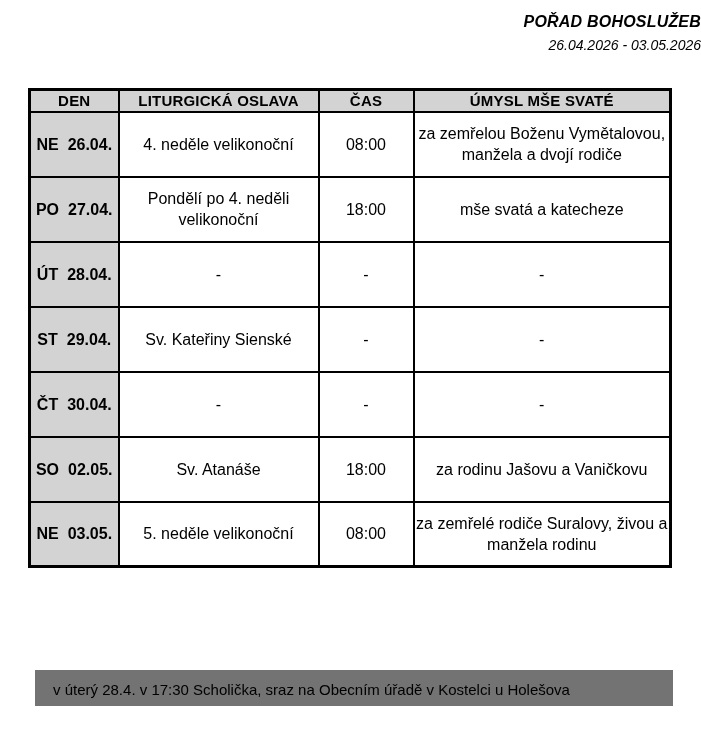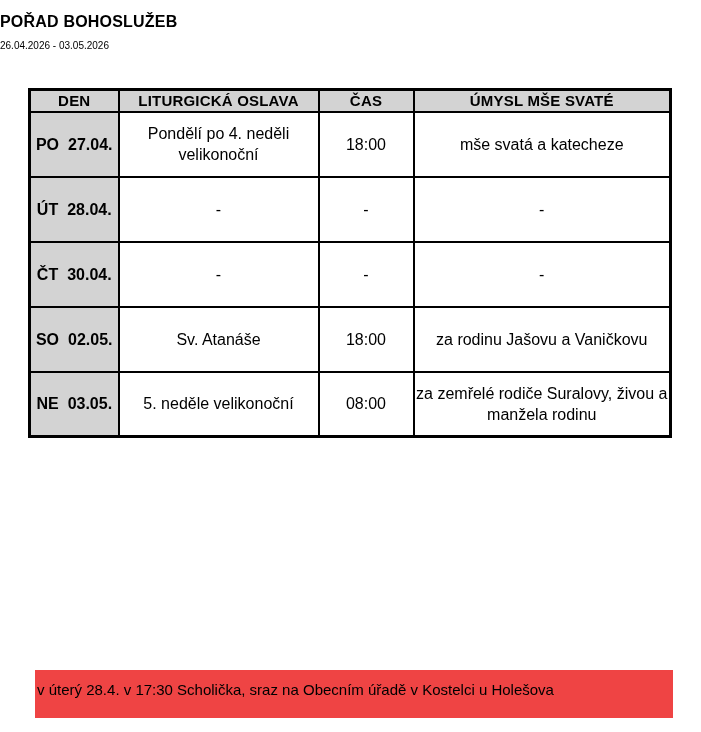--- a/index.html
+++ b/index.html
@@ -4,26 +4,26 @@
 <style>
   * { box-sizing: border-box; }
   html, body {
     margin: 0; padding: 0;
     width: 701px; height: 732px;
     background: #ffffff;
     font-family: "Liberation Sans", "DejaVu Sans", sans-serif;
     color: #000000;
     position: relative;
   }
-  .doc-header { text-align: left; padding-top: 11px; }
+  .doc-header { text-align: right; padding-top: 11px; font-style: italic; }
   .doc-title, .doc-subtitle {
     font-size: 16px; font-weight: bold; line-height: 21px;
     letter-spacing: 0.2px;
   }
-  .doc-daterange { font-size: 10px; margin-top: 5px; line-height: 17px; }
+  .doc-daterange { font-size: 14px; margin-top: 5px; line-height: 17px; }
 
   table.schedule {
     position: absolute; left: 28px; top: 88px;
     width: 641px;
     border-collapse: collapse; table-layout: fixed;
     border: 3px solid #000000;
   }
   .schedule th, .schedule td {
     border: 2px solid #000000;
     text-align: center; vertical-align: middle;
@@ -47,24 +47,24 @@
     white-space: nowrap;
   }
   .schedule td.day-cell .day-date { margin-left: 9px; }
   .col-den   { width: 89px; }
   .col-osl   { width: 200px; }
   .col-cas   { width: 95px; }
   .col-umysl { width: 257px; }
 
   .footer-note {
     position: absolute; left: 35px; top: 670px;
-    width: 638px; height: 48px;
-    background: #ef4444;
+    width: 638px; height: 36px;
+    background: #737373;
     font-size: 15px; line-height: 40px;
-    padding-left: 2px;
+    padding-left: 18px;
     white-space: nowrap;
   }
 </style>
 </head>
 <body>
 
 <div class="doc-header">
   <div class="doc-title">POŘAD BOHOSLUŽEB</div>
   <div class="doc-daterange">26.04.2026 - 03.05.2026</div>
 </div>
@@ -79,28 +79,40 @@
   <thead>
     <tr>
       <th>DEN</th>
       <th>LITURGICKÁ OSLAVA</th>
       <th>ČAS</th>
       <th>ÚMYSL MŠE SVATÉ</th>
     </tr>
   </thead>
   <tbody>
     <tr>
+      <td class="day-cell"><span>NE</span><span class="day-date">26.04.</span></td>
+      <td>4. neděle velikonoční</td>
+      <td>08:00</td>
+      <td>za zemřelou Boženu Vymětalovou, manžela a dvojí rodiče</td>
+    </tr>
+    <tr>
       <td class="day-cell"><span>PO</span><span class="day-date">27.04.</span></td>
       <td>Pondělí po 4. neděli velikonoční</td>
       <td>18:00</td>
       <td>mše svatá a katecheze</td>
     </tr>
     <tr>
       <td class="day-cell"><span>ÚT</span><span class="day-date">28.04.</span></td>
       <td>-</td>
+      <td>-</td>
+      <td>-</td>
+    </tr>
+    <tr>
+      <td class="day-cell"><span>ST</span><span class="day-date">29.04.</span></td>
+      <td>Sv. Kateřiny Sienské</td>
       <td>-</td>
       <td>-</td>
     </tr>
     <tr>
       <td class="day-cell"><span>ČT</span><span class="day-date">30.04.</span></td>
       <td>-</td>
       <td>-</td>
       <td>-</td>
     </tr>
     <tr>

